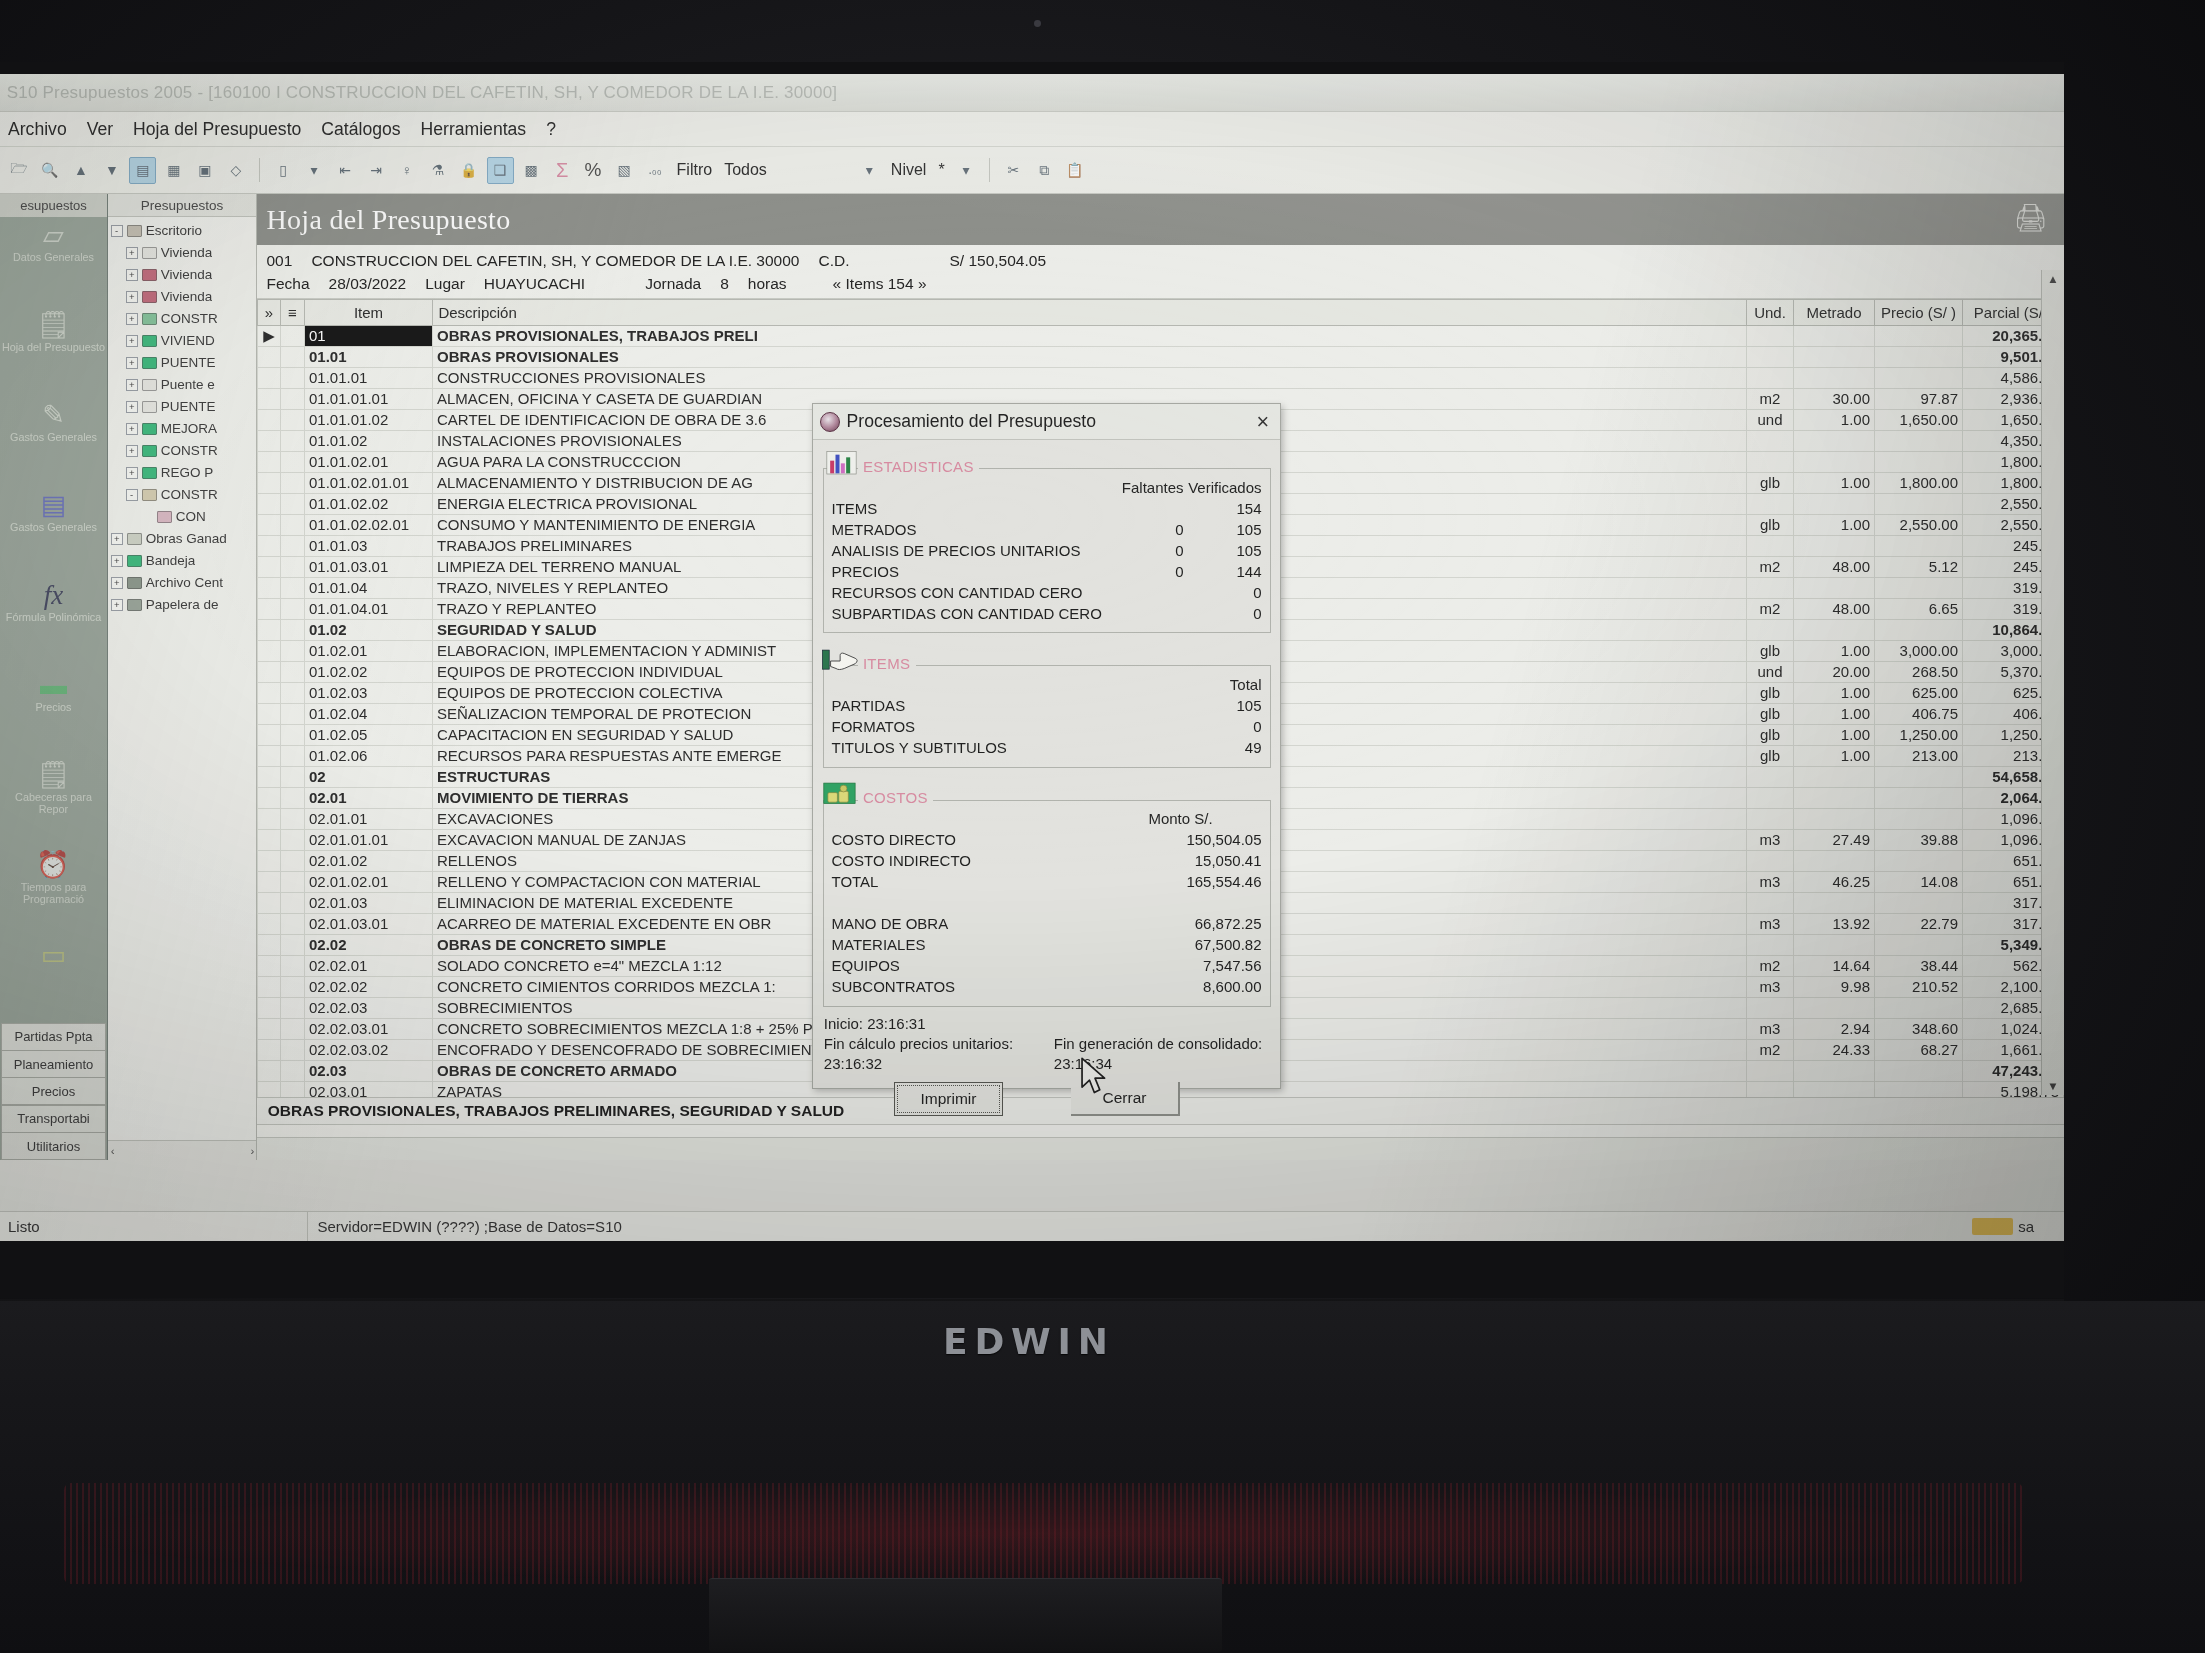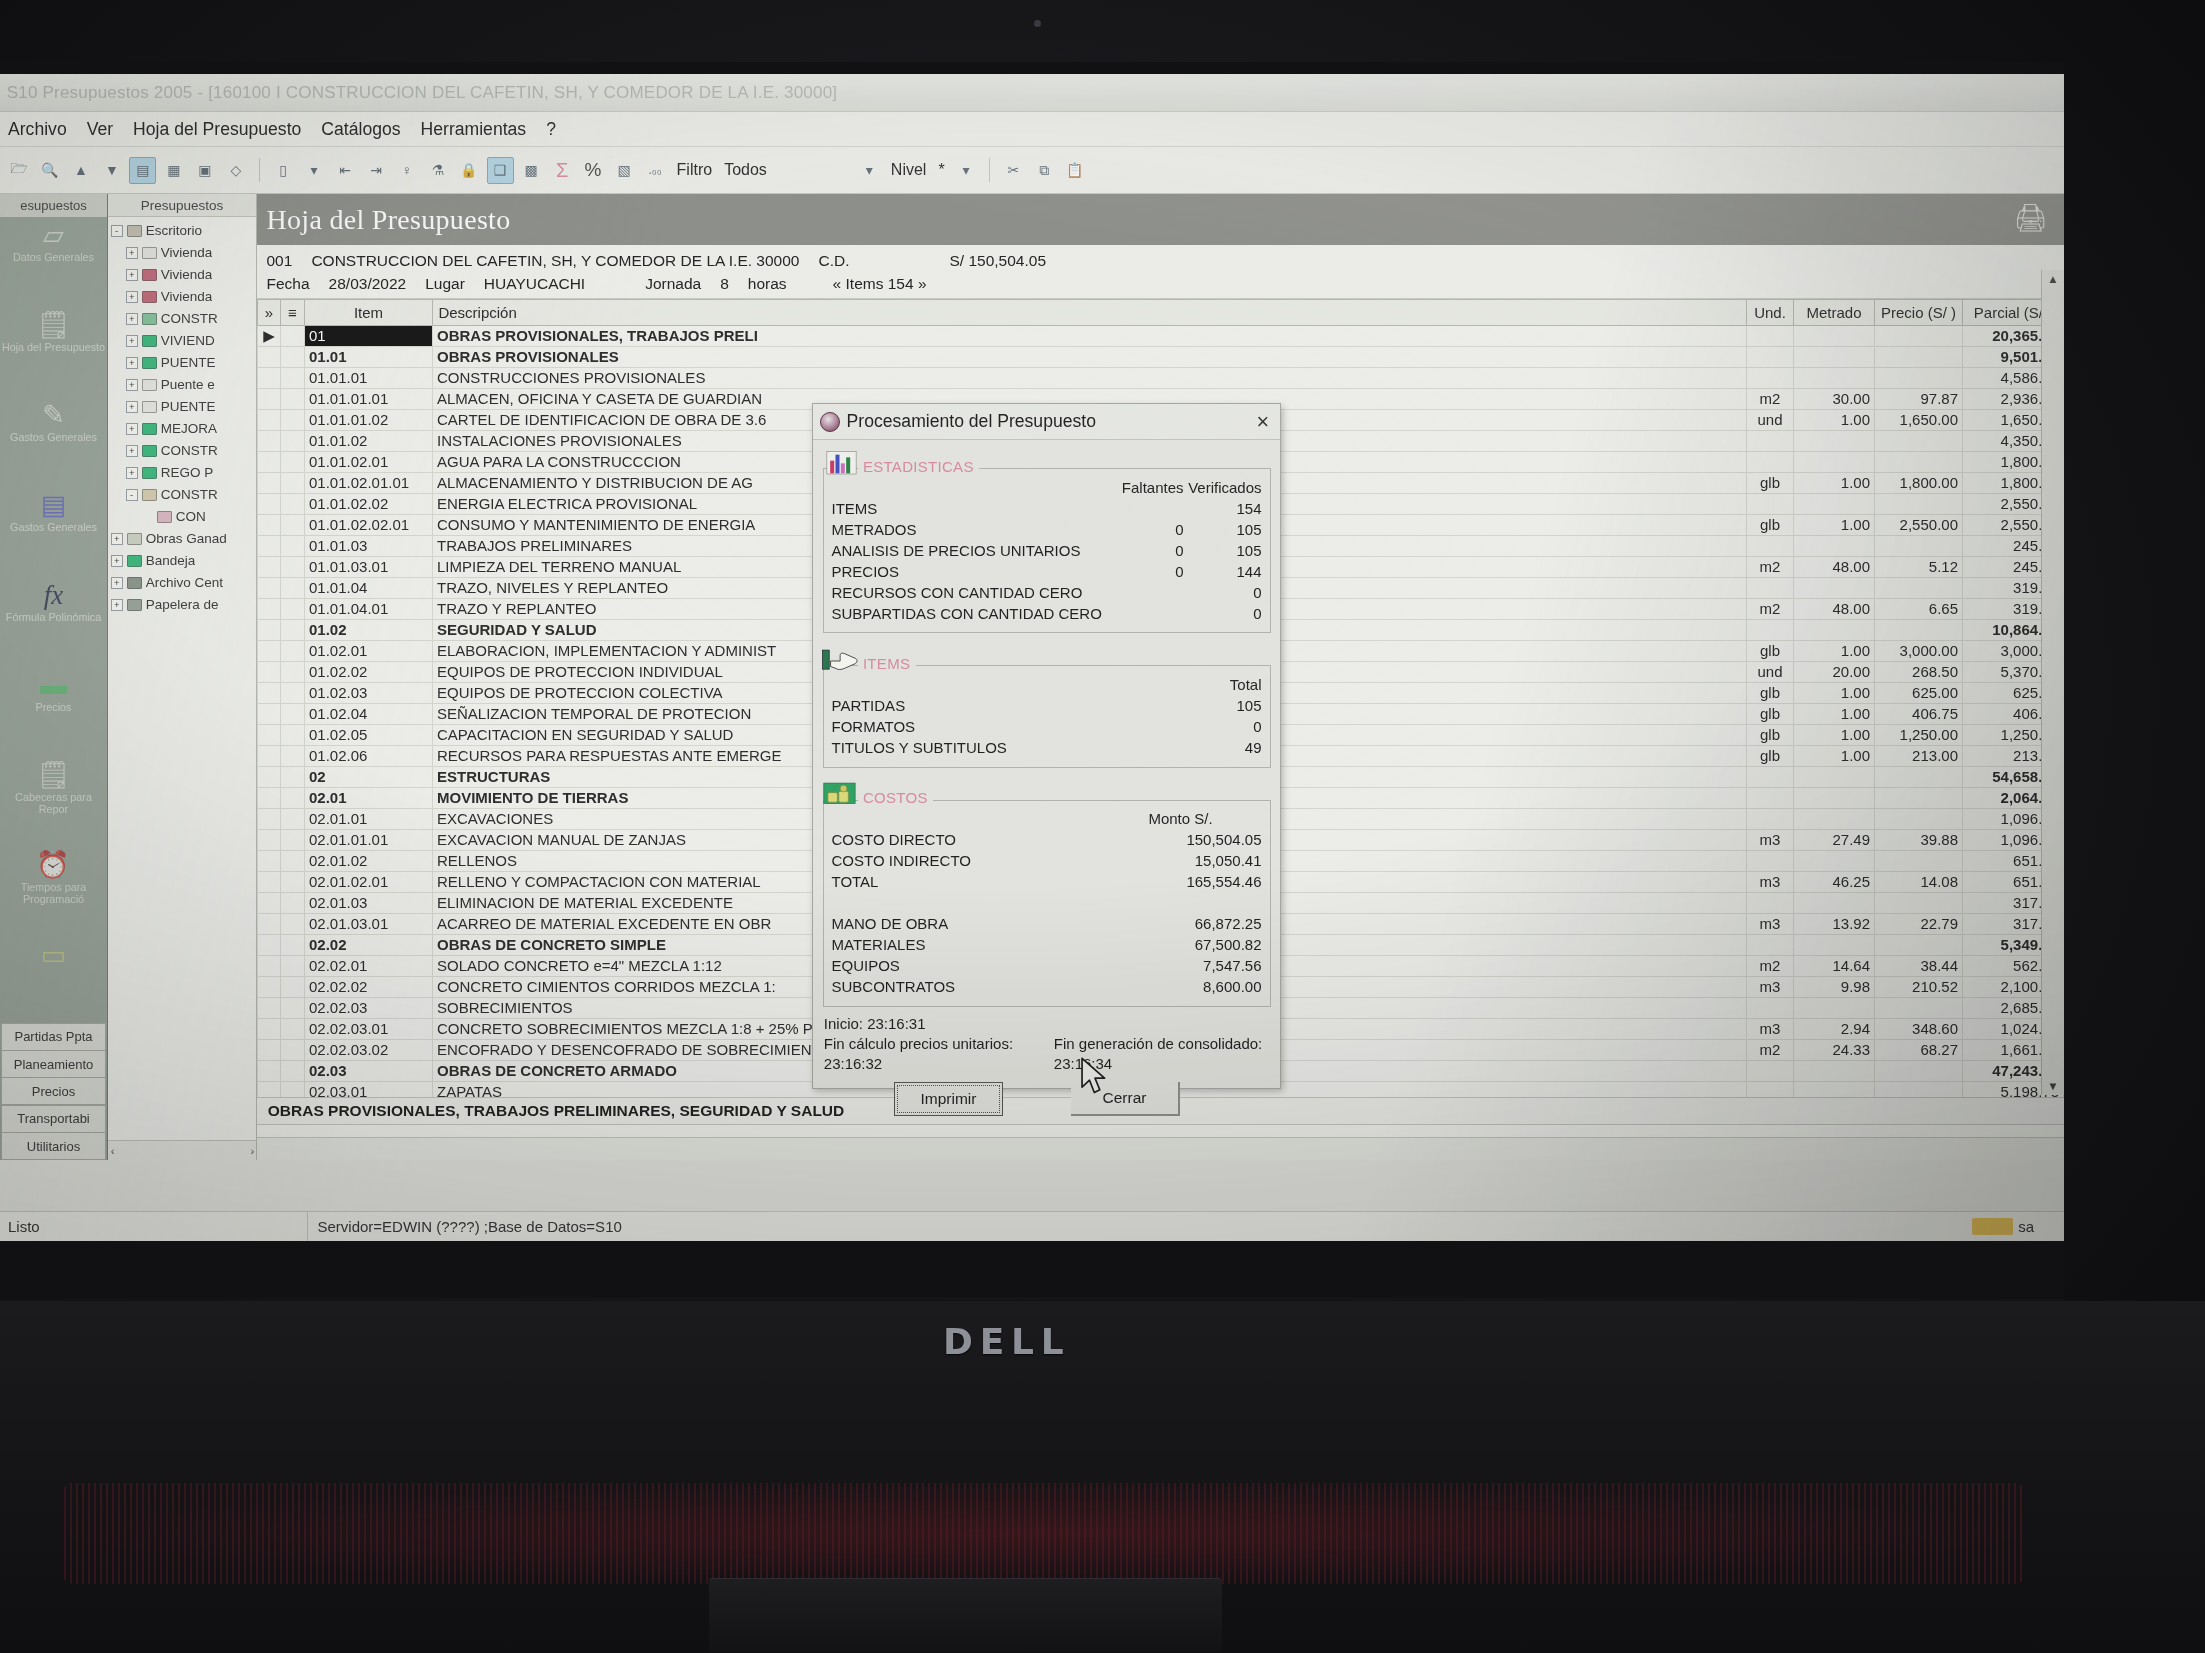--- a/index.html
+++ b/index.html
@@ -1080,17 +1080,17 @@
       </div>
 
     </div>
 
     <div id="wash"></div>
     <div id="wash2"></div>
   </div>
 
   <div id="hinge"></div>
   <div id="palm"></div>
-  <div id="dellword">DELL</div>
+  <div id="dellword">EDWIN</div>
   <div id="speaker"></div>
   <div id="trackpad"></div>
 </div>
 
 
 </body></html>

